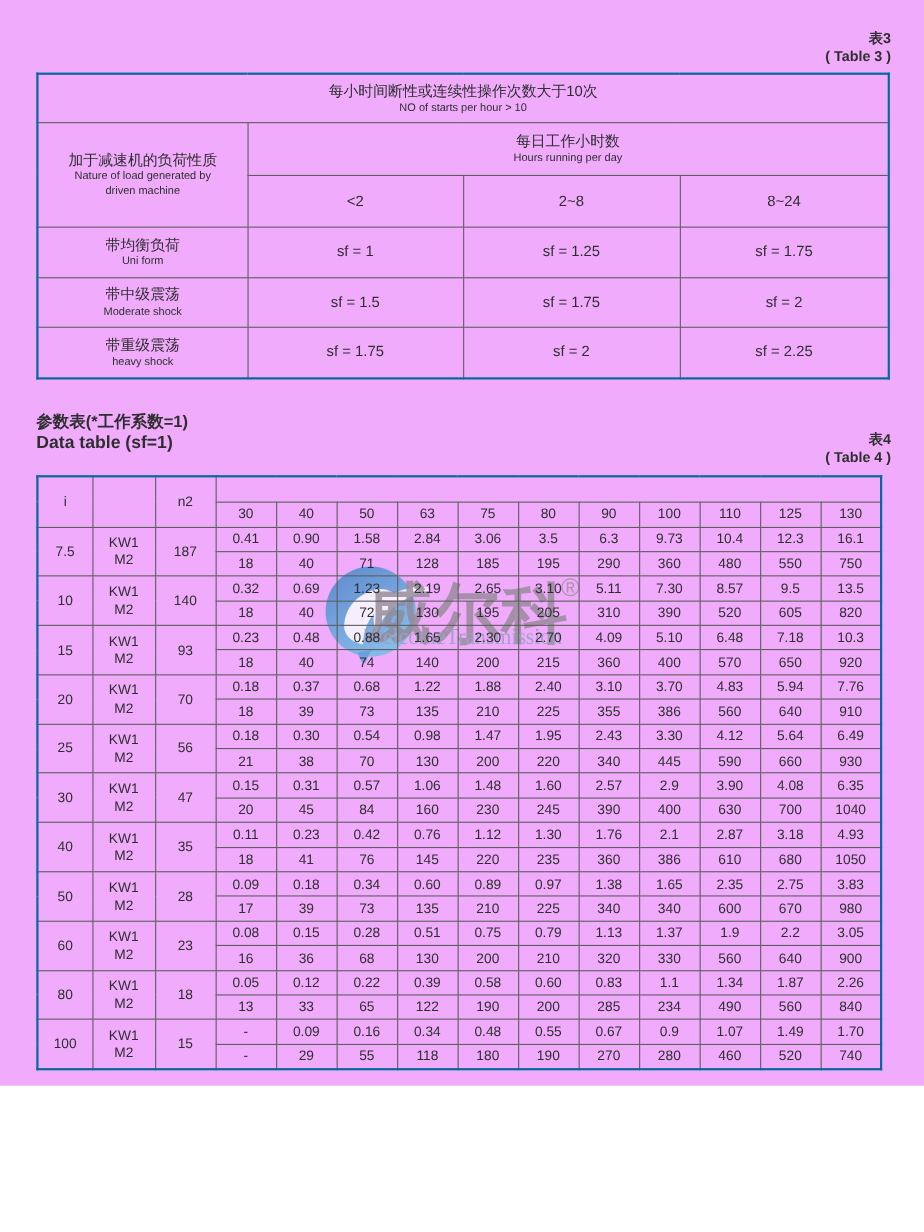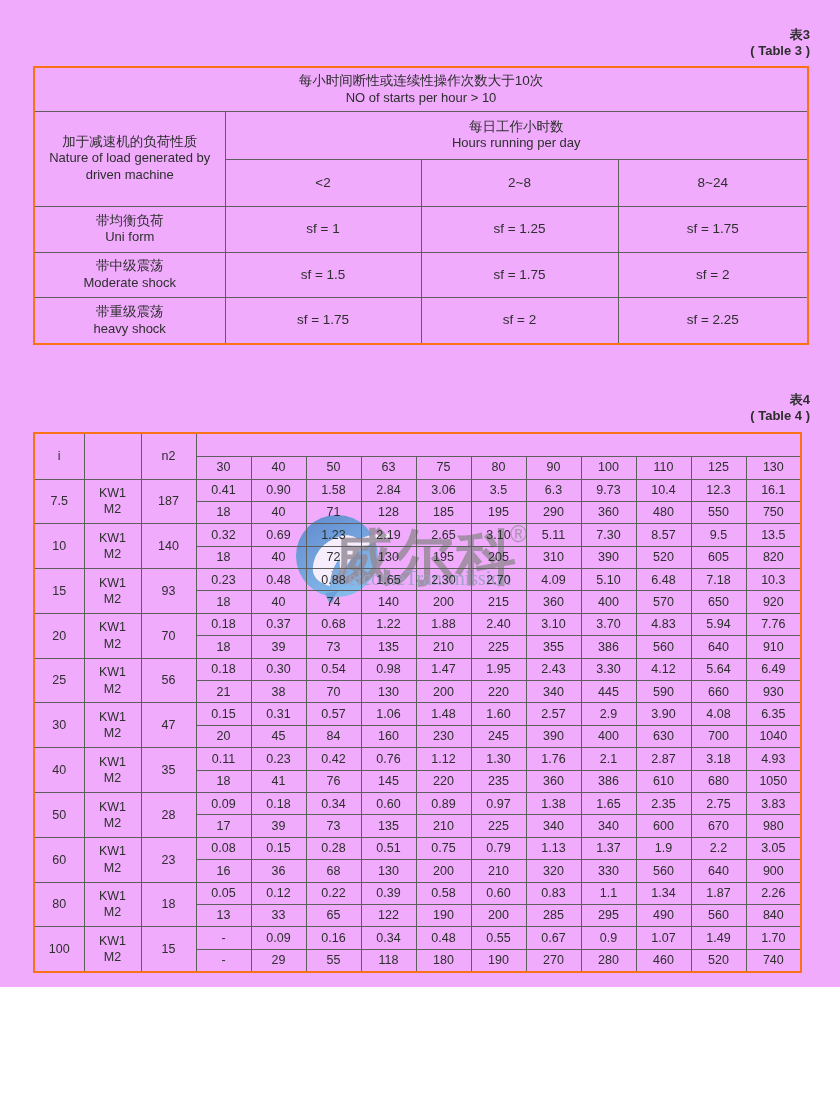--- a/index.html
+++ b/index.html
@@ -9,26 +9,26 @@
     color:#2e2e2e;
   }
   .page{position:relative;width:840px;height:987px;background:#f0abfc;overflow:hidden;}
 
   
   table.tbl{border-collapse:collapse;table-layout:fixed;position:absolute;background:transparent;z-index:2;}
   table.tbl td{
     border:1px solid #5e5e5e;text-align:center;vertical-align:middle;
     padding:0;background:transparent;line-height:1.3;
   }
-  table.tbl{border:2px solid #f97316;}
+  table.tbl{border:2px solid #0369a1;}
 
   
   .t3{left:33px;top:66px;width:774px;font-size:13.5px;}
   .t3 .cn{font-size:13.5px;}
-  .t3 .en{font-size:13px;}
+  .t3 .en{font-size:10px;}
 
   
   .t4{left:33px;top:432px;width:767px;font-size:12.5px;}
   .t4 td{line-height:1.15;}
 
   
   .tag{position:absolute;text-align:right;font-weight:bold;font-size:13px;line-height:1.25;z-index:3;}
   .tag-t3{right:30px;top:27px;}
   .tag-t4{right:30px;top:392px;}
   .sec-title{position:absolute;left:33px;top:375px;z-index:3;}
@@ -102,20 +102,24 @@
           <div class="cn">带重级震荡</div>
           <div class="en">heavy shock</div>
         </td>
         <td>sf = 1.75</td>
         <td>sf = 2</td>
         <td>sf = 2.25</td>
       </tr>
     </tbody>
   </table>
 
+  <div class="sec-title">
+    <div class="cn">参数表(*工作系数=1)</div>
+    <div class="en">Data table (sf=1)</div>
+  </div>
 
   <div class="tag tag-t4">
     <div>表4</div>
     <div>( Table 4 )</div>
   </div>
 
   <div class="watermark">
     <svg width="250" height="100" viewBox="0 0 250 100">
       <defs>
         <linearGradient id="wg" x1="0" y1="0" x2="0.6" y2="1">
@@ -486,21 +490,21 @@
           <td>2.26</td>
         </tr>
         <tr style="height: 22.4px; margin-left: 40px;">
           <td>13</td>
           <td>33</td>
           <td>65</td>
           <td>122</td>
           <td>190</td>
           <td>200</td>
           <td>285</td>
-          <td>295</td>
+          <td>234</td>
           <td>490</td>
           <td>560</td>
           <td>840</td>
         </tr>
         <tr style="height: 22.4px;">
           <td rowspan="2">100</td>
           <td rowspan="2">
             <div>KW1</div>
             <div>M2</div>
           </td>

